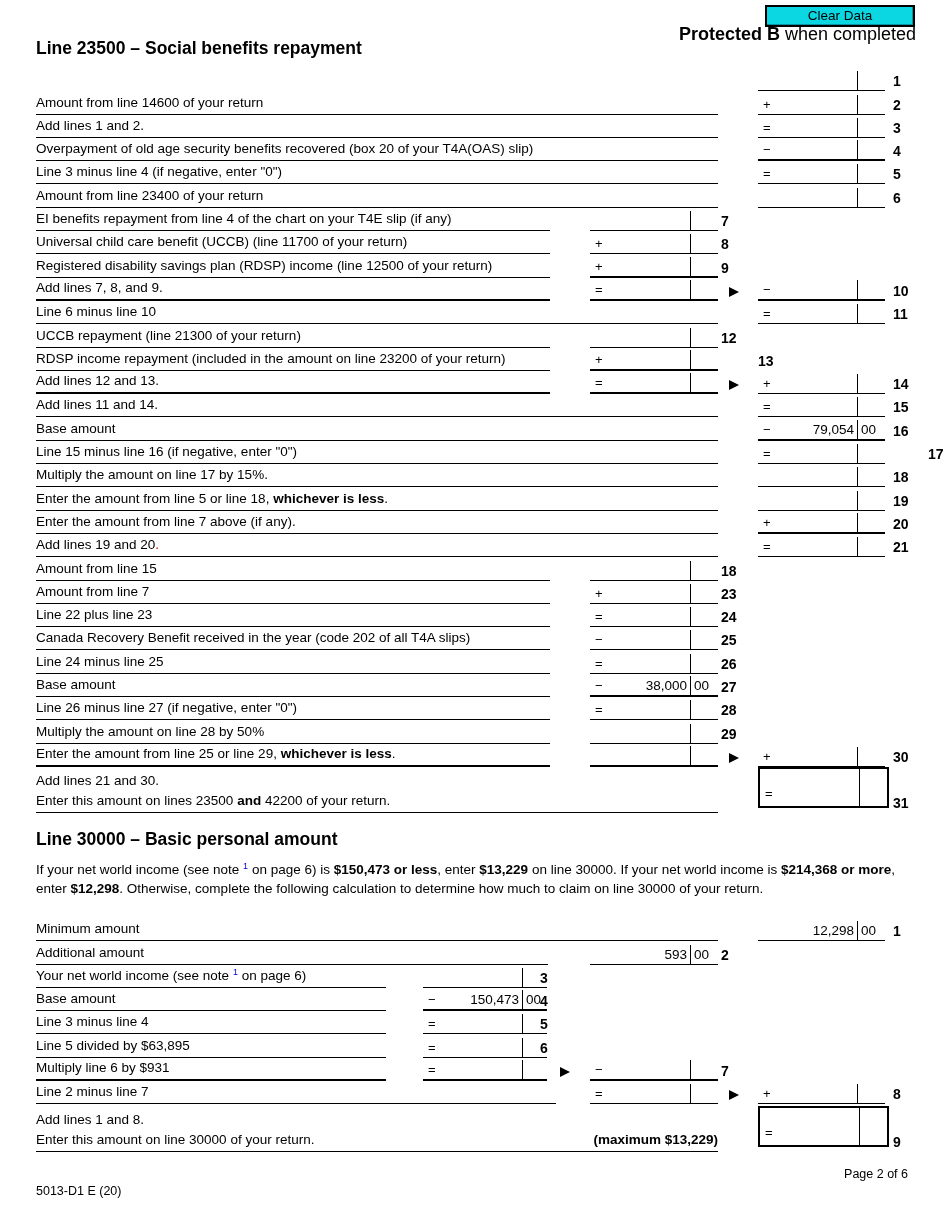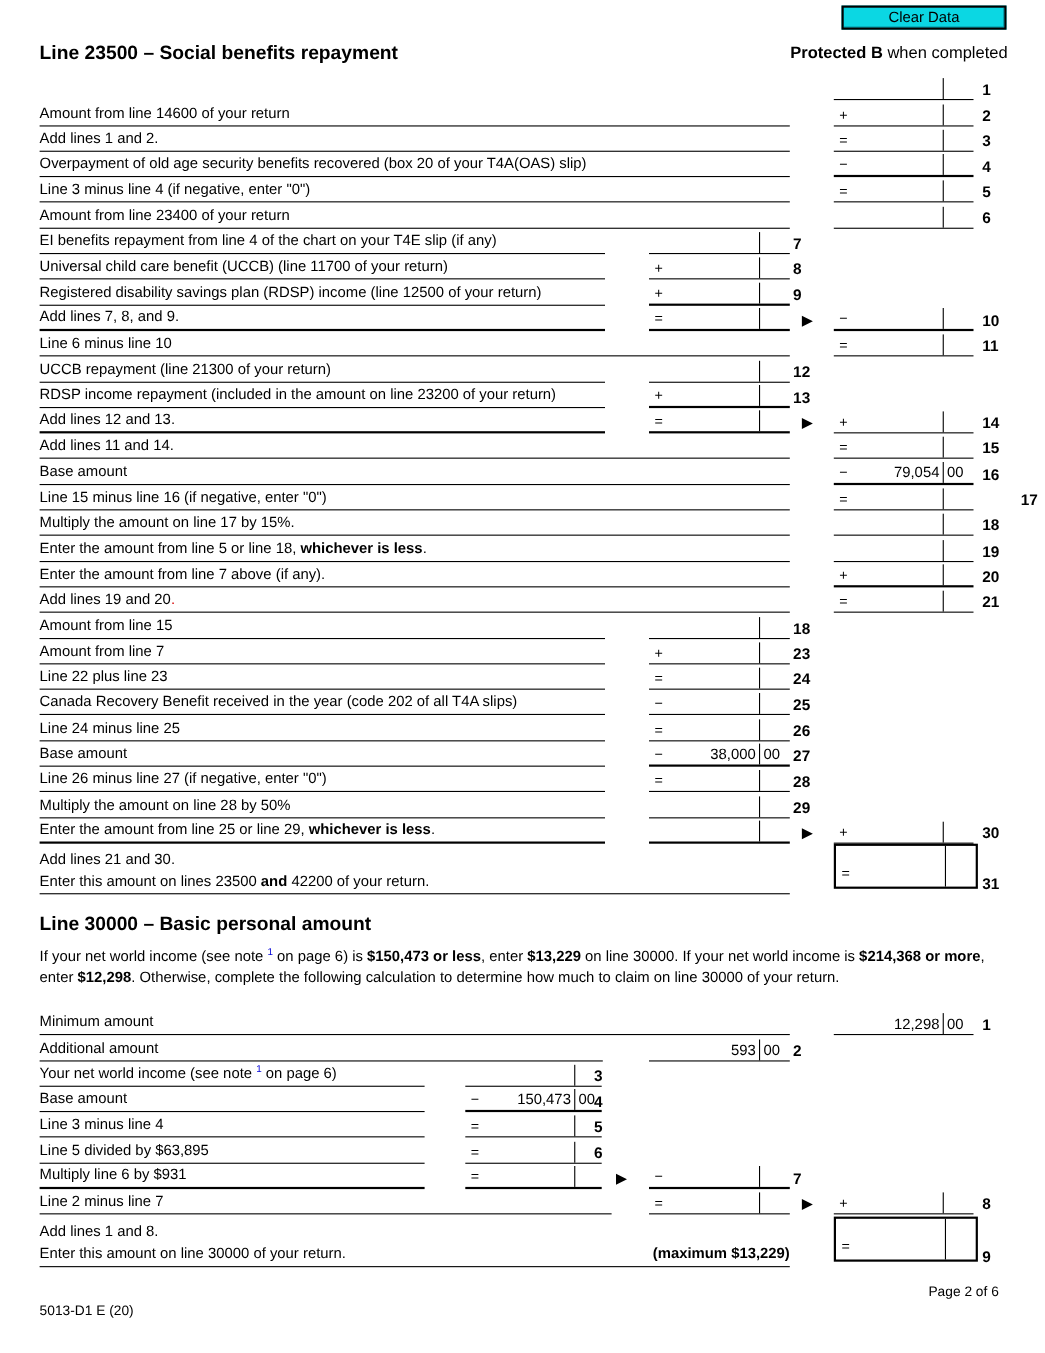--- a/index.html
+++ b/index.html
@@ -4,21 +4,21 @@
 <style>
   html,body{margin:0;padding:0;background:#fff;}
   #page{position:relative;width:950px;height:1230px;background:#fff;
         font-family:"Liberation Sans",sans-serif;color:#000;overflow:hidden;}
 
   
   #clear-btn{position:absolute;left:765px;top:5px;width:150px;height:22px;
              background:#0bd7e3;border:2px solid #000;font-size:13.5px;
              font-family:"Liberation Sans",sans-serif;line-height:18px;text-align:center;
              box-shadow:inset -1px -1px 0 #0891a0;cursor:pointer;padding:0;}
-  #protected{position:absolute;top:40px;right:34px;font-size:15px;}
+  #protected{position:absolute;top:24px;right:34px;font-size:18px;}
   #protected .b{font-weight:bold;}
 
   .sec-title{position:absolute;left:36px;font-size:17.5px;font-weight:bold;white-space:nowrap;}
   #sec1-title{top:38px;}
   #sec2-title{top:829px;}
   #intro{position:absolute;top:860px;left:36px;width:882px;font-size:13.5px;line-height:19px;}
 
   .rows{position:absolute;left:0;width:950px;}
   #sec1-rows{top:68px;}
   #sec2-rows{top:918px;}
@@ -181,21 +181,21 @@
         <div class="lnum" style="left: 721px;">12</div>
       </div>
       <div class="row">
         <div class="lbl" style="width: 514px;">
           <div class="ltxt"><span>RDSP income repayment (included in the amount on line 23200 of your return)</span></div>
         </div>
         <div class="field thick" style="left: 590px; width: 128px;">
           <span class="op">+</span>
           <div class="tick" style="left: 100px;"></div>
         </div>
-        <div class="lnum" style="left: 721px;">13</div>
+        <div class="lnum" style="left: 758px;">13</div>
       </div>
       <div class="row">
         <div class="lbl thick" style="width: 514px;">
           <div class="ltxt"><span>Add lines 12 and 13.</span></div>
         </div>
         <div class="field thick" style="left: 590px; width: 128px;">
           <span class="op">=</span>
           <div class="tick" style="left: 100px;"></div>
         </div>
         <div class="field" style="left: 758px; width: 127px;">

